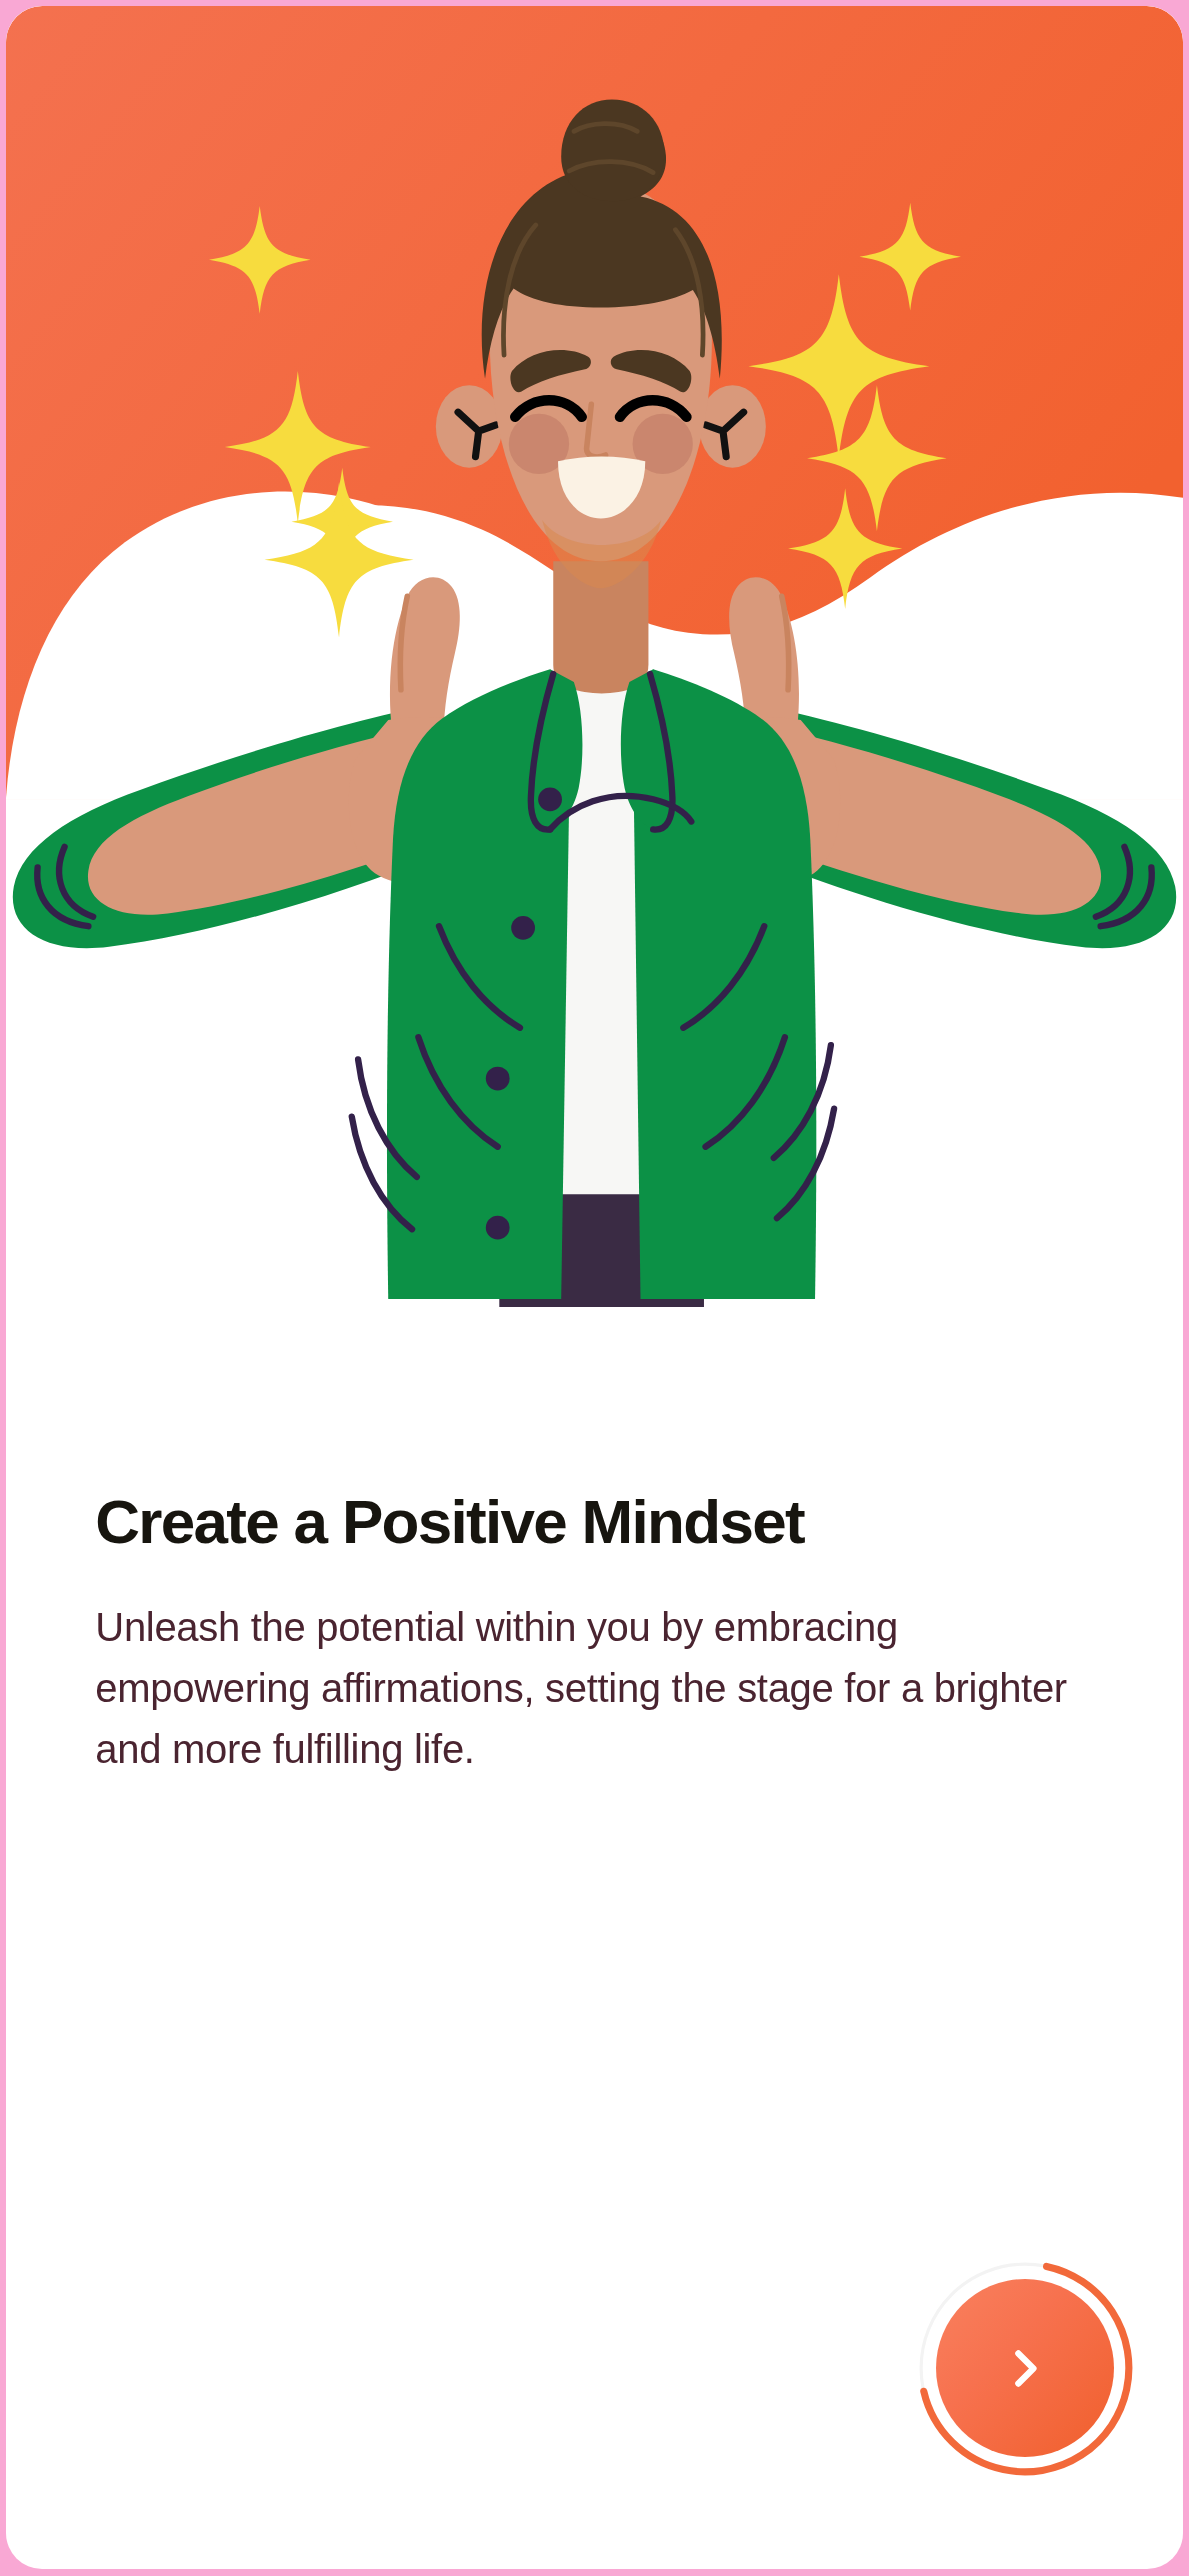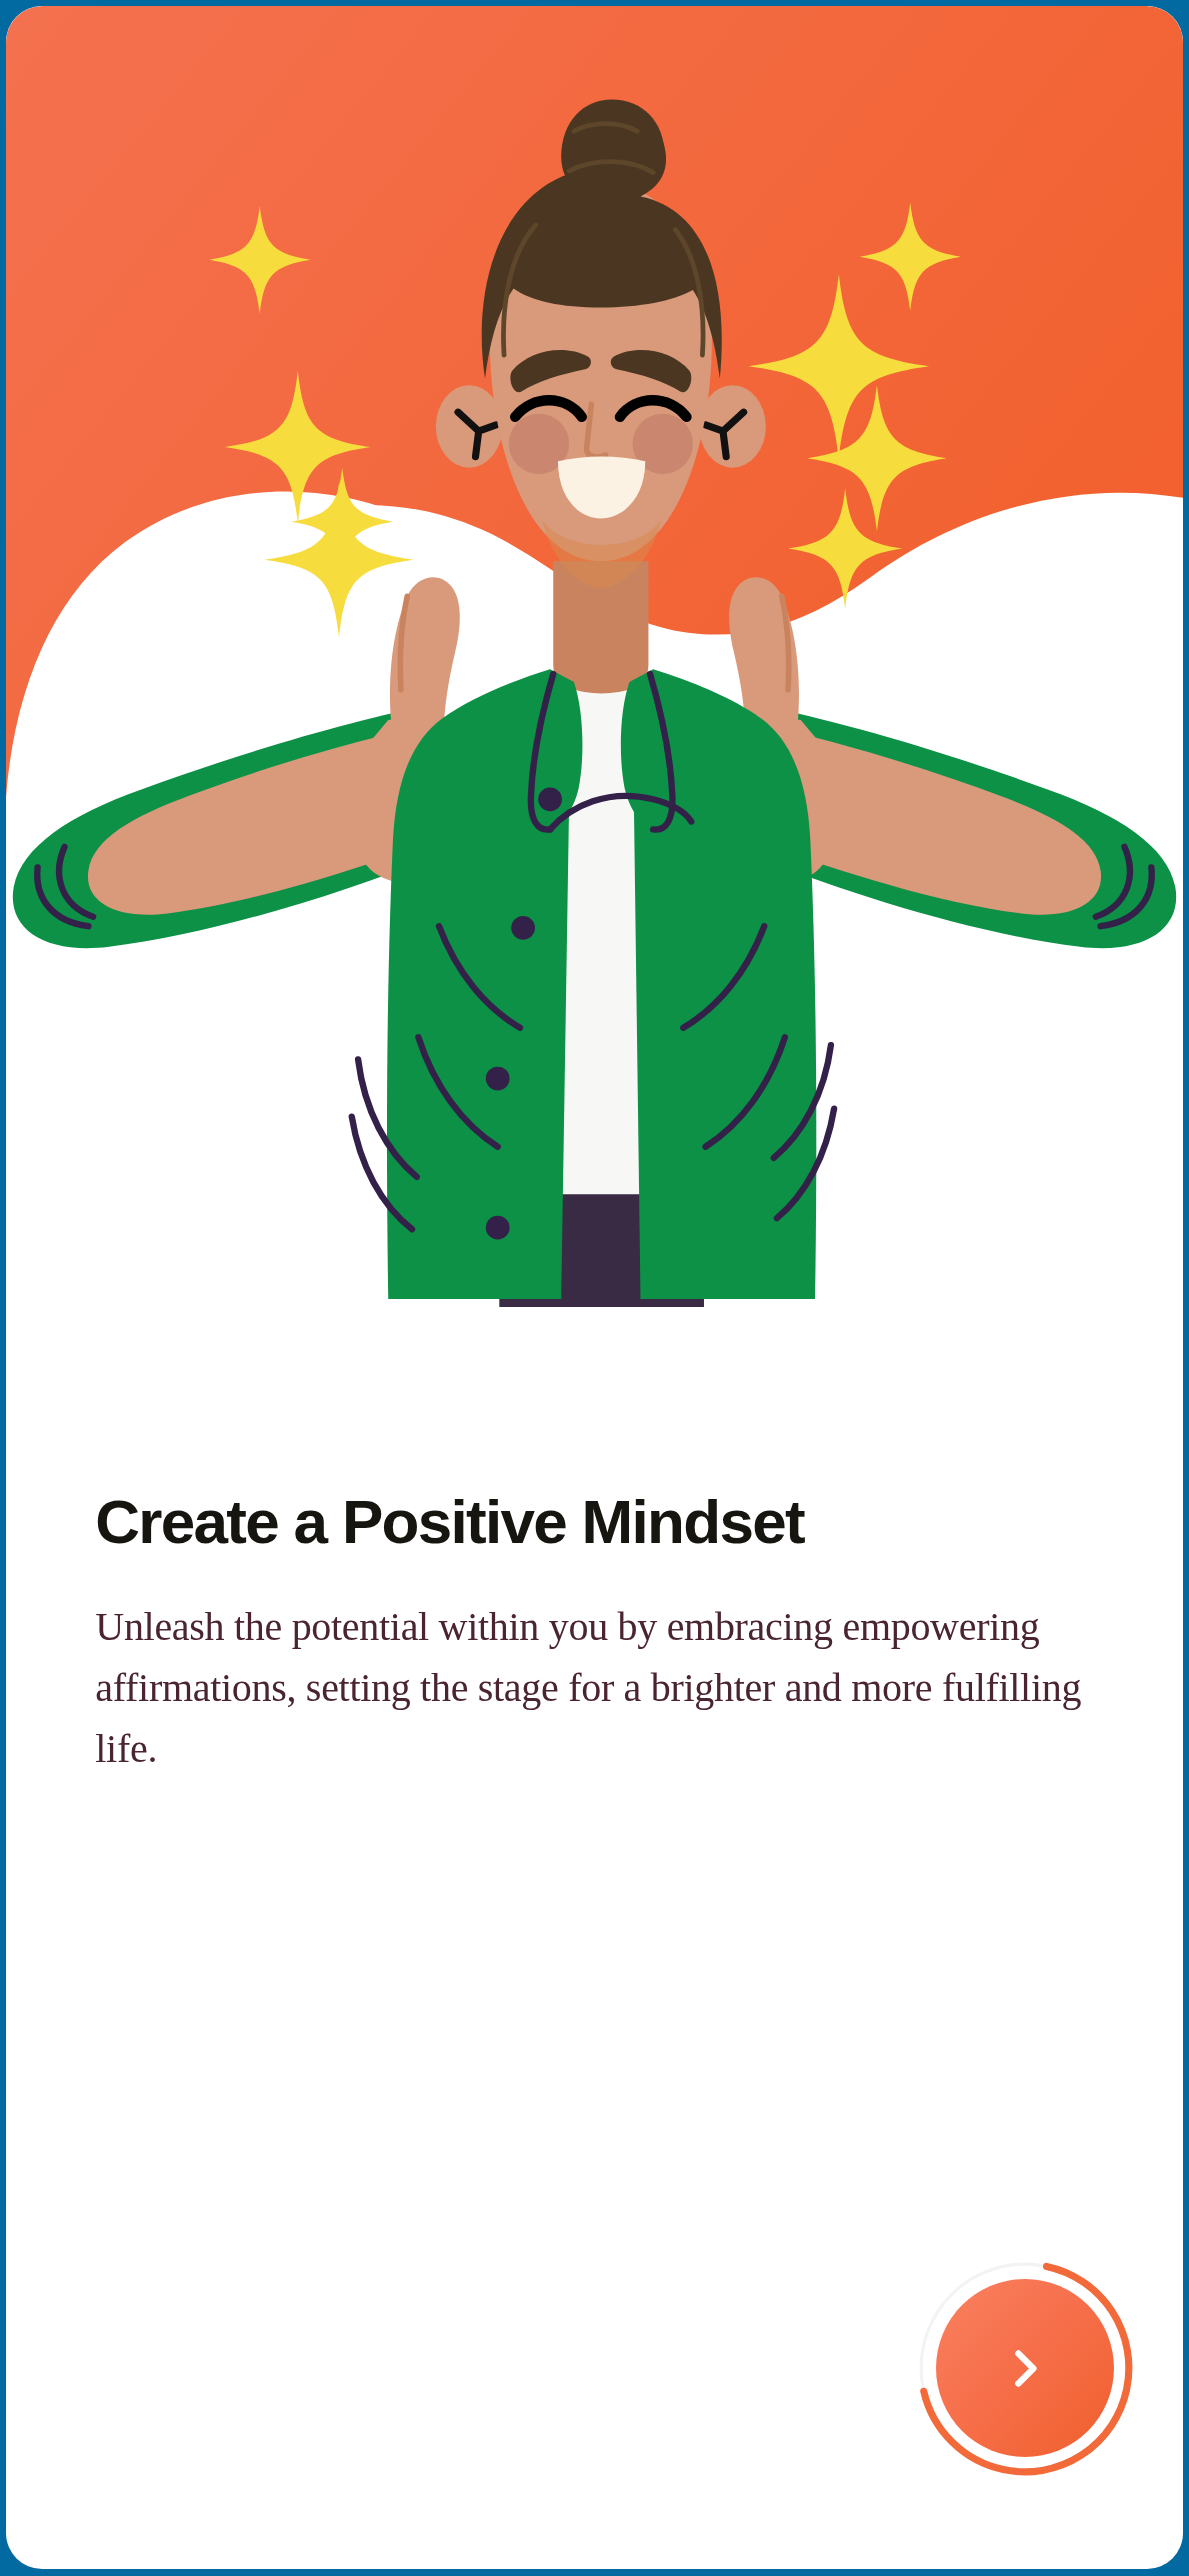--- a/index.html
+++ b/index.html
@@ -7,21 +7,21 @@
   html, body {
     width:1190px; height:2576px;
     background:#000;
     font-family:"Liberation Sans", sans-serif;
     overflow:hidden;
   }
 
   #phone {
     position:relative;
     width:1190px; height:2576px;
-    background:#0369a1;
+    background:#f9a8d4;
   }
 
   
   #screen {
     position:absolute;
     left:6.3px; top:6.3px;
     width:1177px; height:2563px;
     background:#fff;
     border-radius:36px;
     overflow:hidden;
@@ -51,21 +51,21 @@
     font-family:"Liberation Sans", sans-serif;
   }
   #subtitle {
     margin-top:41px;
     font-size:40px;
     font-weight:400;
     color:#4A2430;
     line-height:1.52;
     letter-spacing:-0.3px;
     max-width:1007px;
-    font-family:Liberation Serif, serif;
+    font-family:Liberation Sans, sans-serif;
   }
 
   
   #next-wrap {
     position:absolute;
     left:908px; top:2251px;
     width:222px; height:222px;
   }
   #next-wrap svg.ring {
     position:absolute; left:0; top:0;

